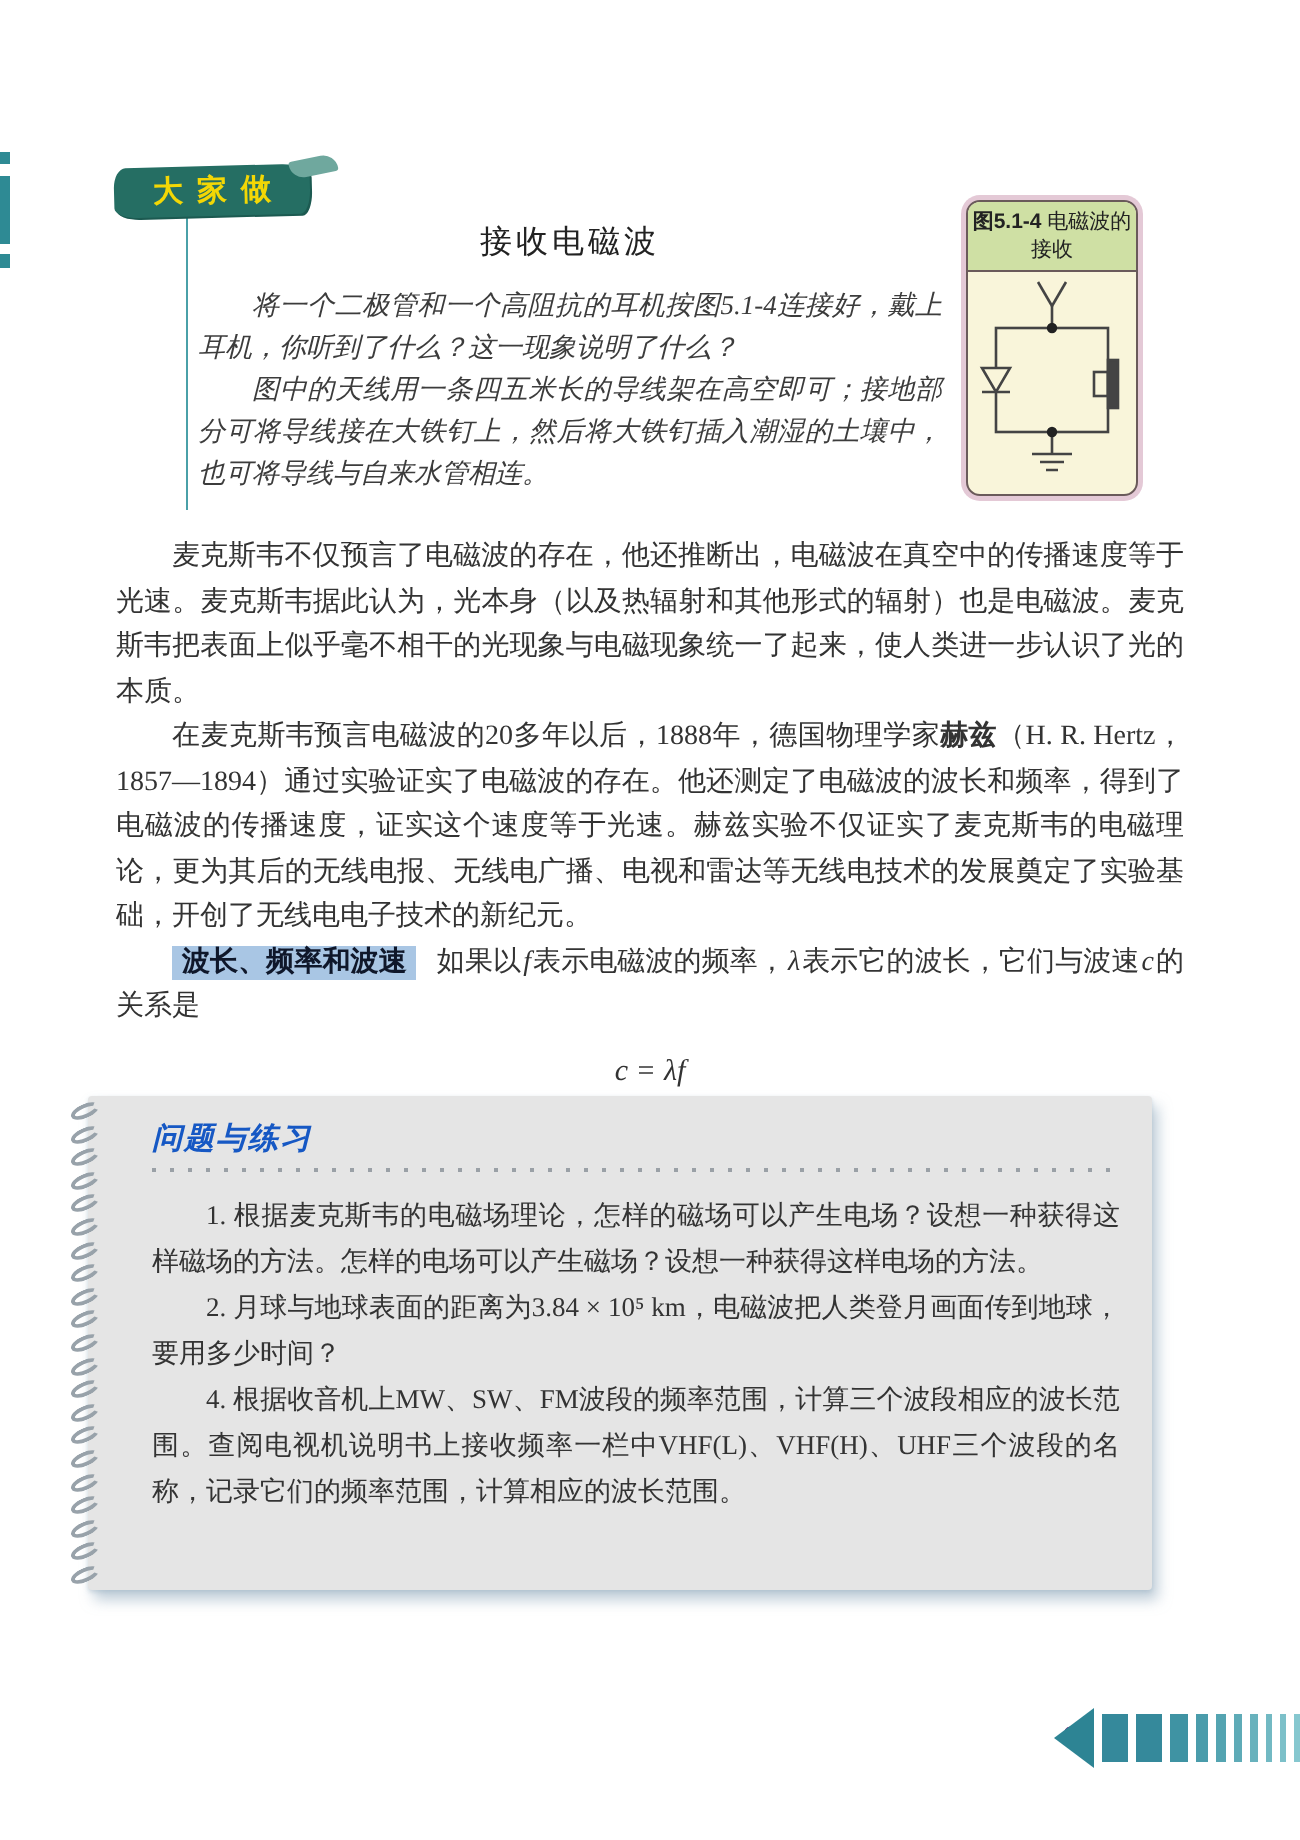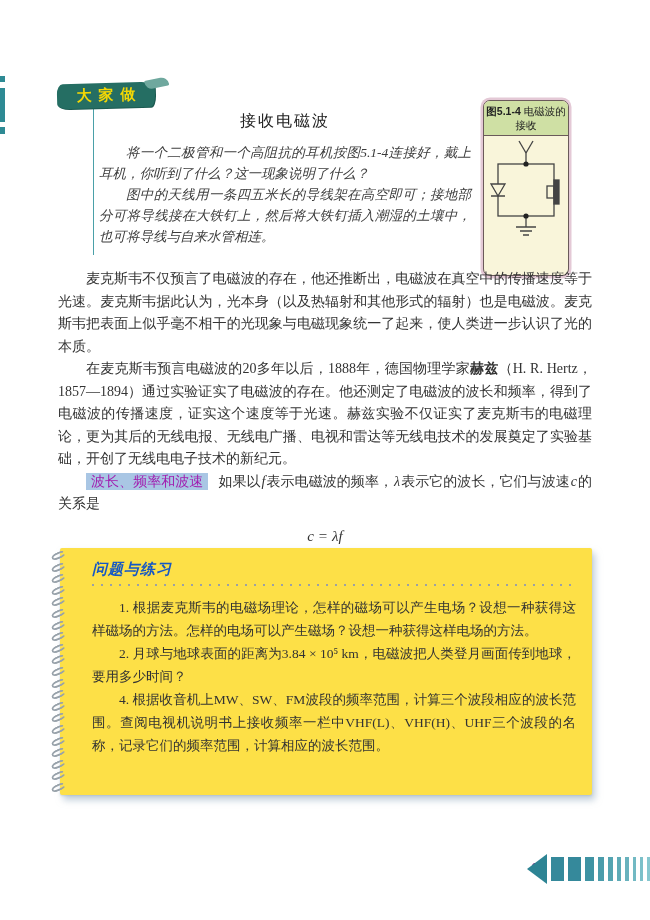--- a/index.html
+++ b/index.html
@@ -42,50 +42,50 @@
     text-align:center;font-size:16px;color:#222;margin:8px 0 10px;
     letter-spacing:2px;
   }
   .activity p{
     margin:0;font-size:13.5px;line-height:21px;text-indent:2em;
     color:#3c3c3c;font-style:italic;text-align:justify;
   }
 
   
   .figure-box{
-    position:absolute;left:483px;top:100px;width:86px;height:176px;
+    position:absolute;left:483px;top:100px;width:86px;height:148px;
     background:#f9f5da;border:1px solid #6a5a5a;border-radius:7px;
     box-shadow:0 0 0 2.5px #e4c9d6;overflow:hidden;box-sizing:border-box;
   }
   .figure-caption{
     background:#cfe0a4;border-bottom:1px solid #6a5a5a;
     font-size:10.5px;line-height:14px;text-align:center;padding:3px 2px;
     font-family:"Liberation Sans","DejaVu Sans",sans-serif;color:#222;
   }
   .figure-art{display:flex;justify-content:center;padding-top:2px;}
 
   
   .main-text{position:absolute;left:58px;top:268px;width:534px;}
   .main-text p{
     margin:0;font-size:14px;line-height:22.5px;text-indent:2em;
     text-align:justify;color:#333;
   }
   .term-highlight{
-    background:#a9c6e4;color:#a21caf;font-weight:normal;
+    background:#a9c6e4;color:#0f172a;font-weight:bold;
     padding:1px 5px;margin-right:10px;
   }
   .var{font-style:italic;padding:0 1px;}
   .formula-line{
     text-align:center;font-size:15px;margin:12px 0 4px;color:#333;
   }
 
   
   .exercises{
-    position:absolute;left:60px;top:548px;width:532px;height:247px;
-    background:#fde047;border-radius:2px;
+    position:absolute;left:44px;top:548px;width:532px;height:247px;
+    background:#e5e5e5;border-radius:2px;
     box-shadow:3px 5px 7px rgba(140,165,185,0.55), 0 1px 2px rgba(140,165,185,0.35);
   }
   .spiral{
     position:absolute;left:-9px;top:4px;bottom:4px;width:20px;
     display:flex;flex-direction:column;justify-content:space-between;
   }
   .coil{
     width:15px;height:7px;box-sizing:border-box;
     border:2px solid #98a2aa;border-radius:50%;
     border-right-color:transparent;transform:rotate(-24deg);

